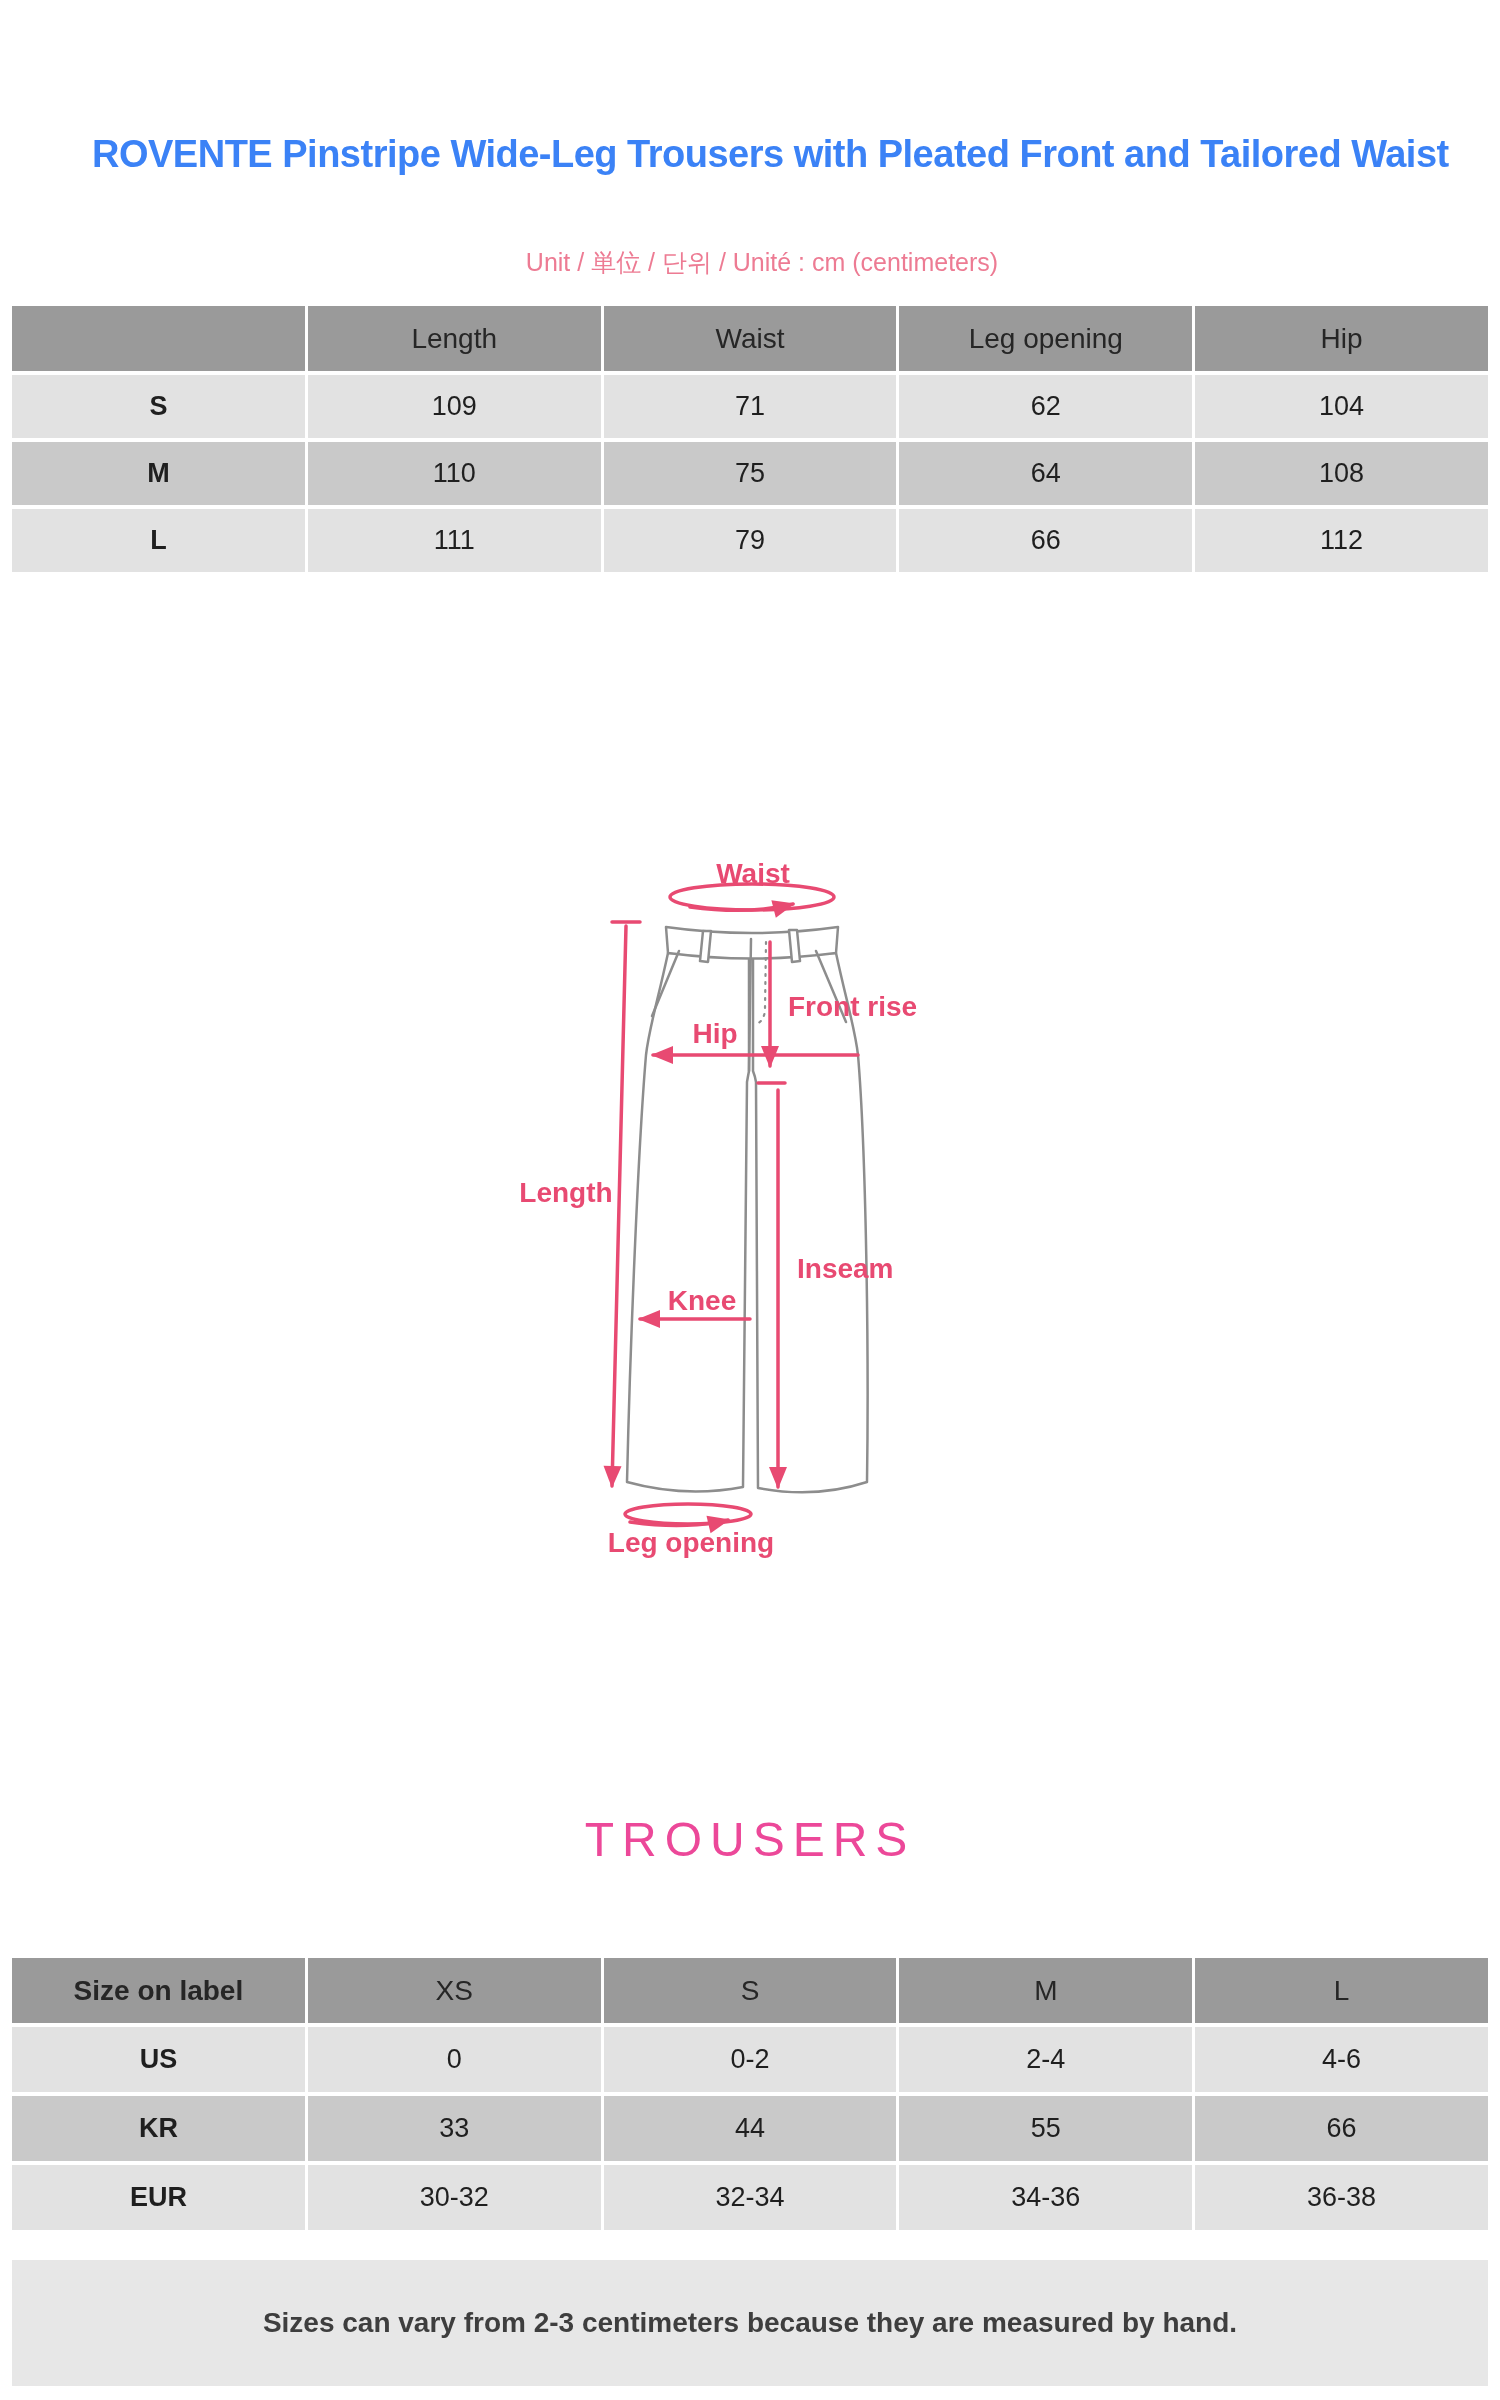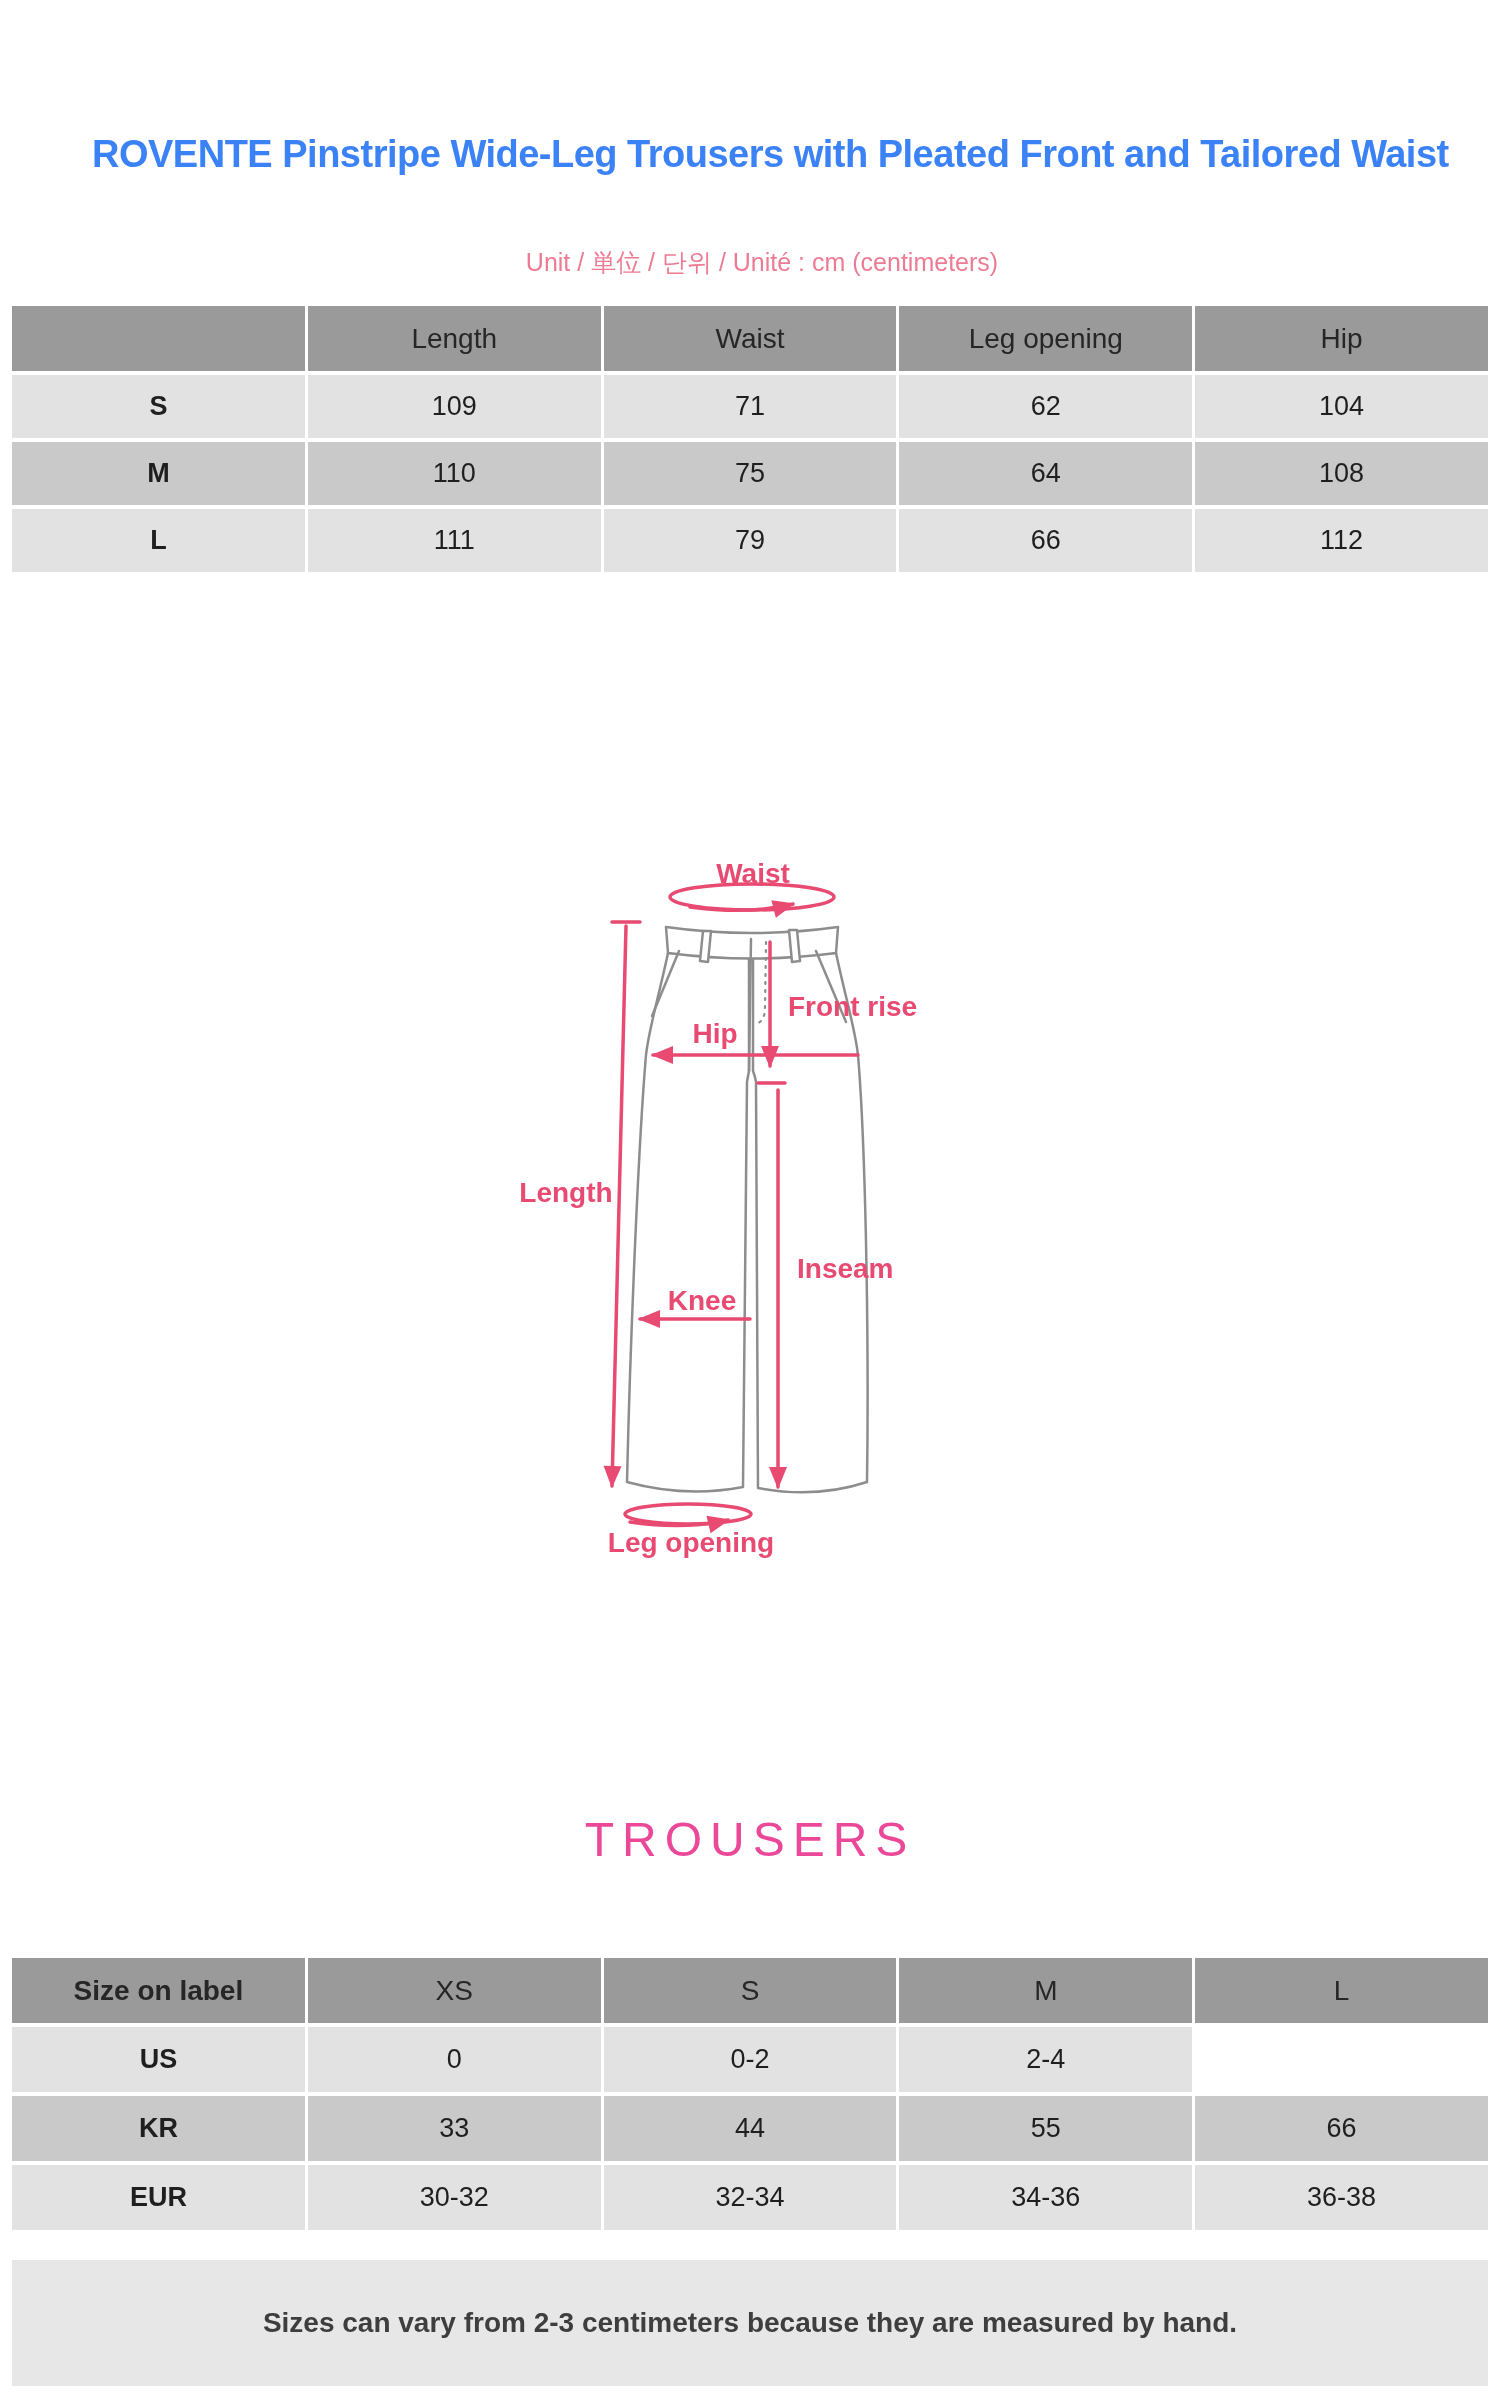--- a/index.html
+++ b/index.html
@@ -167,20 +167,21 @@
       <div class="cell">XS</div>
       <div class="cell">S</div>
       <div class="cell">M</div>
       <div class="cell">L</div>
     </div>
     <div class="trow body light">
       <div class="cell rowlabel">US</div>
       <div class="cell">0</div>
       <div class="cell">0-2</div>
       <div class="cell">2-4</div>
+      <div class="cell">4-6</div>
     </div>
     <div class="trow body medium">
       <div class="cell rowlabel">KR</div>
       <div class="cell">33</div>
       <div class="cell">44</div>
       <div class="cell">55</div>
       <div class="cell">66</div>
     </div>
     <div class="trow body light">
       <div class="cell rowlabel">EUR</div>

